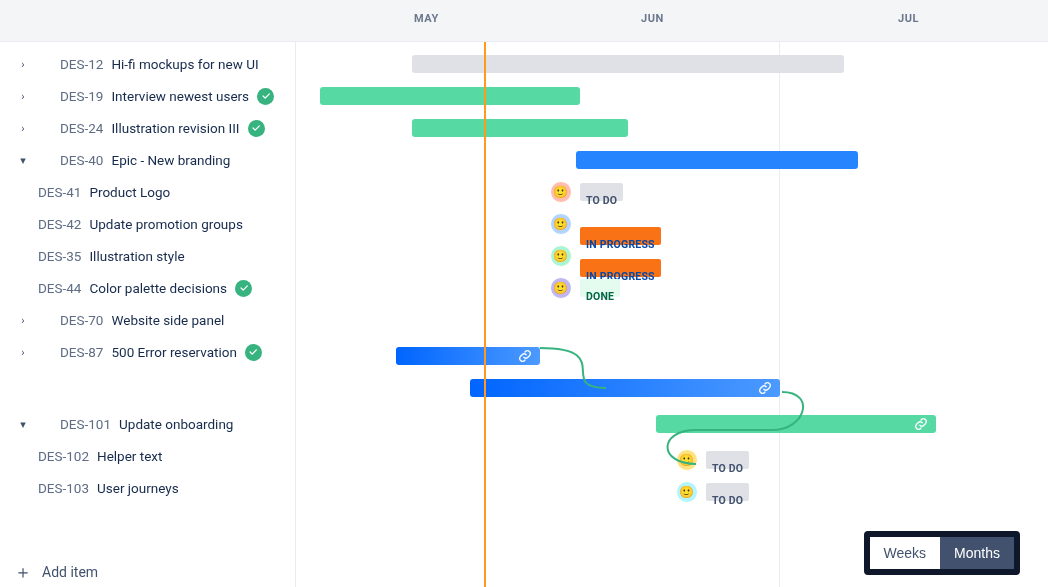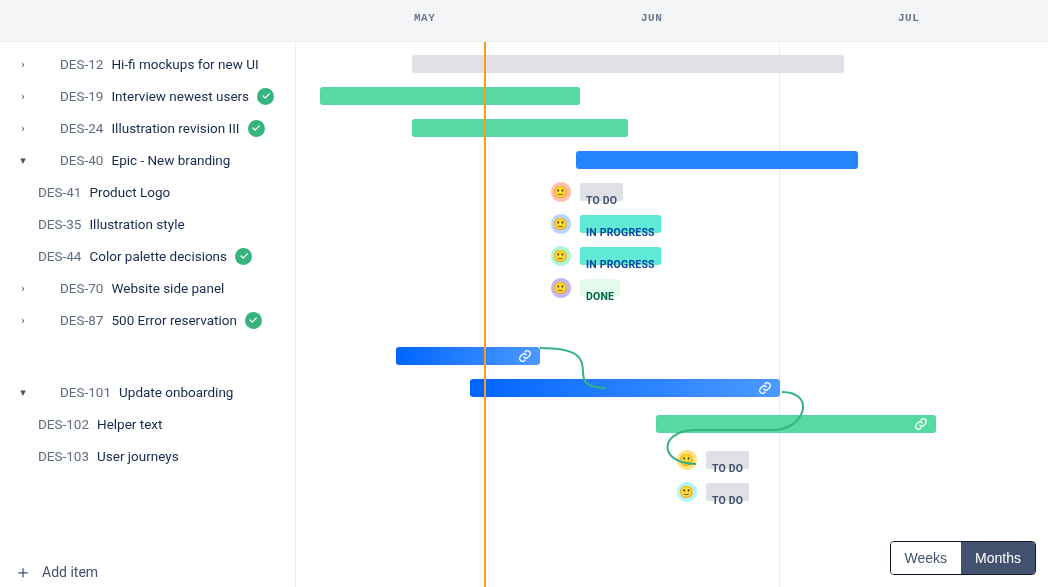--- a/index.html
+++ b/index.html
@@ -25,21 +25,20 @@
   }
   .header-left { width: 296px; flex: 0 0 296px; }
   .header-months { flex: 1; position: relative; }
   .month-label {
     position: absolute;
     top: 12px;
     font-size: 11px;
     font-weight: 700;
     letter-spacing: .5px;
     color: #6B778C;
-    font-family: Liberation Mono, monospace;
   }
 
   
   .content { display:flex; height: calc(100% - 42px); }
   .sidebar { width: 296px; flex: 0 0 296px; border-right: 1px solid #EBECF0; padding-top: 6px; position:relative; }
   .timeline { flex:1; position:relative; overflow:hidden; }
 
   
   .v-sep { position:absolute; top:0; bottom:0; width:1px; background:#EBECF0; }
   .today-line { position:absolute; top:0; bottom:0; width:2px; background:#FF991F; z-index:5; pointer-events:none; }
@@ -96,30 +95,30 @@
   }
   .avatar.a1 { background:#FFBDAD; } .avatar.a2 { background:#B3D4FF; }
   .avatar.a3 { background:#ABF5D1; } .avatar.a4 { background:#C0B6F2; }
   .avatar.a5 { background:#FFE380; } .avatar.a6 { background:#B3F5FF; }
 
   .lozenge {
     position:absolute; height:18px; padding:9px 6px; border-radius:2px;
     font-size:10.5px; font-weight:700; line-height:18px; letter-spacing:.2px;
   }
   .lozenge.todo { background:#DFE1E6; color:#42526E; }
-  .lozenge.inprog { background:#5eead4; color:#0747A6; }
+  .lozenge.inprog { background:#f97316; color:#0747A6;margin-top:12px; }
   .lozenge.done { background:#E3FCEF; color:#006644; }
 
   
   svg.dep { position:absolute; overflow:visible; pointer-events:none; z-index:3; }
 
   
   .view-switch {
-    position:absolute; right:12px; bottom:12px;
-    display:flex; border:1px solid #0f172a; border-radius:4px; overflow:hidden;
+    position:absolute; right:28px; bottom:12px;
+    display:flex; border:6px solid #0f172a; border-radius:4px; overflow:hidden;
     background:#fff; z-index:20;align-items:center;
   }
   .view-switch button {
     appearance:none; border:0; background:#fff; padding:8px 14px;
     font-size:14px; color:#42526E; cursor:pointer;
   }
   .view-switch button.active { background:#42526E; color:#fff; }
 </style>
 </head>
 <body>
@@ -162,20 +161,24 @@
         </span>
       </div>
       <div class="row">
         <span class="twisty">▾</span>
         <span class="issue-key">DES-40</span>
         <span class="issue-summary">Epic - New branding</span>
       </div>
       <div class="row child">
         <span class="issue-key">DES-41</span>
         <span class="issue-summary">Product Logo</span>
+      </div>
+      <div class="row child">
+        <span class="issue-key">DES-42</span>
+        <span class="issue-summary">Update promotion groups</span>
       </div>
       <div class="row child">
         <span class="issue-key">DES-35</span>
         <span class="issue-summary">Illustration style</span>
       </div>
       <div class="row child">
         <span class="issue-key">DES-44</span>
         <span class="issue-summary">Color palette decisions</span>
         <span class="check-badge">
           <svg viewBox="0 0 24 24" fill="none">

